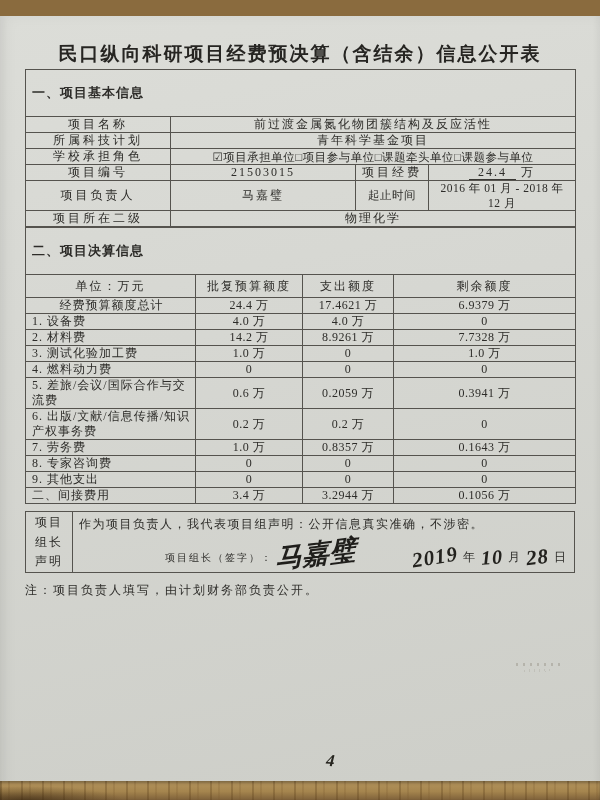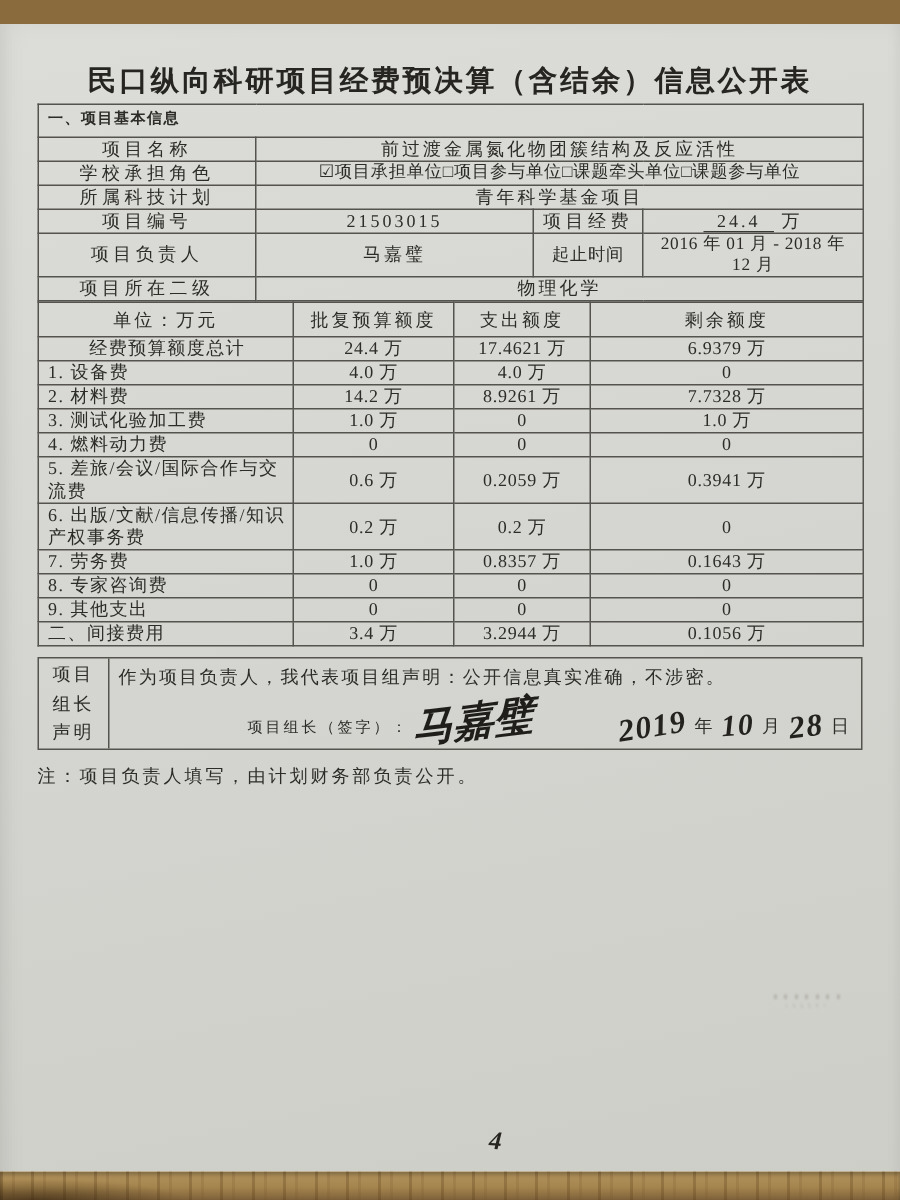--- a/index.html
+++ b/index.html
@@ -28,21 +28,21 @@
     font-size:19px; font-weight:bold; letter-spacing:2px; color:#262522;
   }
   .intro { margin:5px 26px 8px 24px; font-size:12.5px; line-height:1.5; letter-spacing:1.6px; }
   .intro .l1 { display:block; text-indent:2em; }
   .intro .l2 { display:block; }
 
   table { border-collapse:collapse; margin-left:25px; width:550px; table-layout:fixed; font-size:12px; }
   td { border:1px solid #55534e; padding:0 4px; line-height:1.25; overflow:hidden; }
   tr.sec td {
     font-family:"Liberation Sans","DejaVu Sans",sans-serif;
-    font-weight:bold; font-size:10px; letter-spacing:1px; padding:4px 6px; text-align:left;margin-top:36px;
+    font-weight:bold; font-size:13px; letter-spacing:1px; padding:15px 6px; text-align:left;margin-top:36px;
   }
   .t1 tr { height:16px; }
   .t1 .lbl { text-align:center; letter-spacing:3px; }
   .t1 .val { text-align:center; letter-spacing:2px; }
   .t1 .tight { letter-spacing:0.5px; font-size:11.5px; }
   .u { border-bottom:1px solid #3a3834; padding:0 9px; }
 
   .t2 tr { height:15px; }
   .t2 tr.tall { height:26px; }
   .t2 .head td { text-align:center; letter-spacing:2px; height:22px; }
@@ -98,26 +98,26 @@
       </colgroup>
     <tbody>
       <tr class="sec">
           <td colspan="4">一、项目基本信息</td>
         </tr>
       <tr>
         <td class="lbl">项目名称</td>
         <td colspan="3" class="val">前过渡金属氮化物团簇结构及反应活性</td>
       </tr>
       <tr>
+        <td class="lbl">所属科技计划</td>
+        <td colspan="3" class="val">青年科学基金项目</td>
+      </tr>
+      <tr>
         <td class="lbl">学校承担角色</td>
         <td colspan="3" class="val tight">☑项目承担单位□项目参与单位□课题牵头单位□课题参与单位</td>
-      </tr>
-      <tr>
-        <td class="lbl">所属科技计划</td>
-        <td colspan="3" class="val">青年科学基金项目</td>
       </tr>
       <tr>
         <td class="lbl">项目编号</td>
         <td class="val">21503015</td>
         <td class="lbl">项目经费</td>
         <td class="val"><span class="u">24.4</span> <span>万</span></td>
       </tr>
       <tr>
         <td class="lbl">项目负责人</td>
         <td class="val">马嘉璧</td>
@@ -132,20 +132,23 @@
   </table>
 
   <table class="t2">
     <colgroup>
         <col style="width:170px">
         <col style="width:107px">
         <col style="width:91px">
         <col style="width:182px">
       </colgroup>
     <tbody>
+      <tr class="sec">
+          <td colspan="4">二、项目决算信息</td>
+        </tr>
       <tr class="head">
         <td>单位：万元</td>
         <td>批复预算额度</td>
         <td>支出额度</td>
         <td>剩余额度</td>
       </tr>
     </tbody>
     <tbody>
     <tr>
       <td class="c-label" style="text-align: center;">经费预算额度总计</td>

